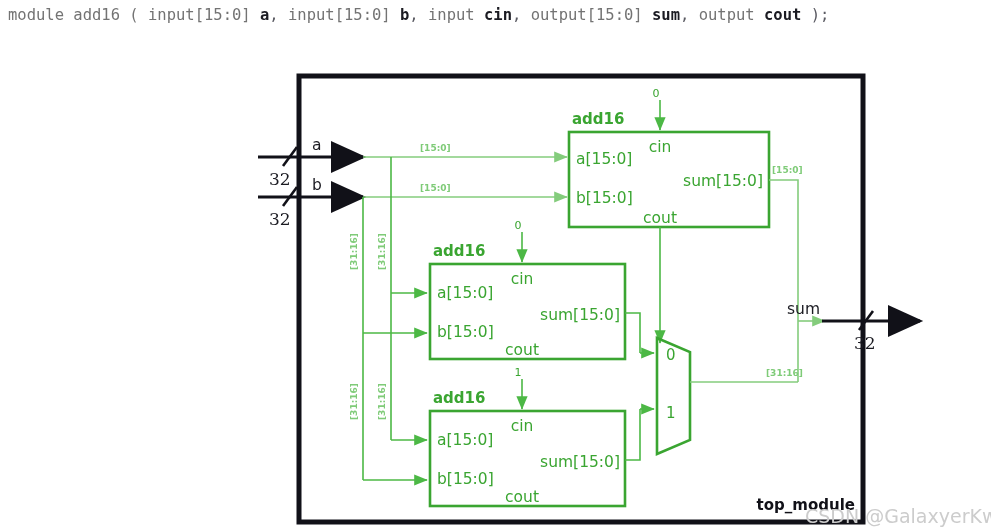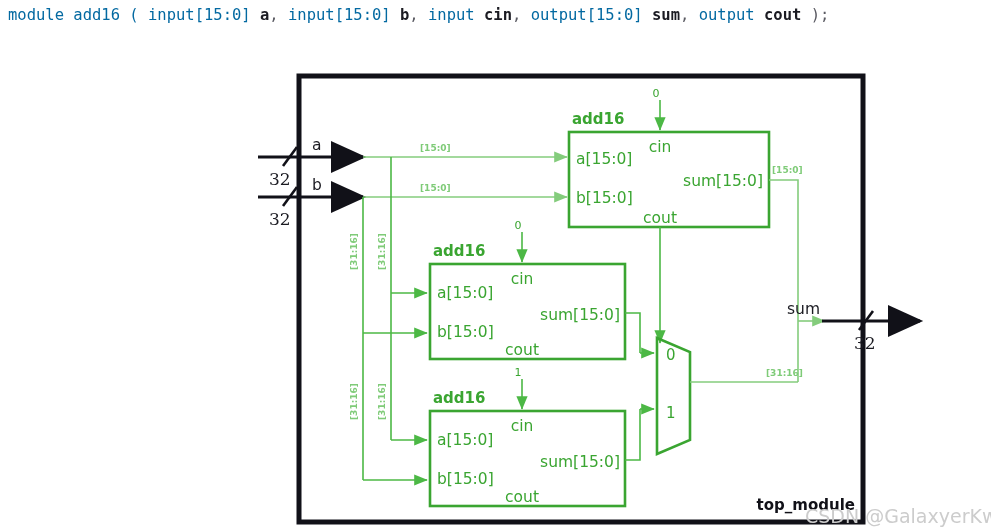--- a/index.html
+++ b/index.html
@@ -17,21 +17,21 @@
   #code-header {
     position: absolute;
     left: 8px;
     top: 6px;
     font-family: "DejaVu Sans Mono", "Liberation Mono", monospace;
     font-size: 15.5px;
     letter-spacing: 0px;
     white-space: pre;
     color: #4a4a52;
   }
-  #code-header .kw { color: #0369a1; }
+  #code-header .kw { color: #737373; }
   #code-header .id { color: #1b1b22; font-weight: bold; }
   #code-header .punc { color: #5a5a62; }
   #diagram-wrap {
     position: absolute;
     left: 0;
     top: 40px;
     width: 991px;
     height: 492px;
   }
   svg { display: block; }

